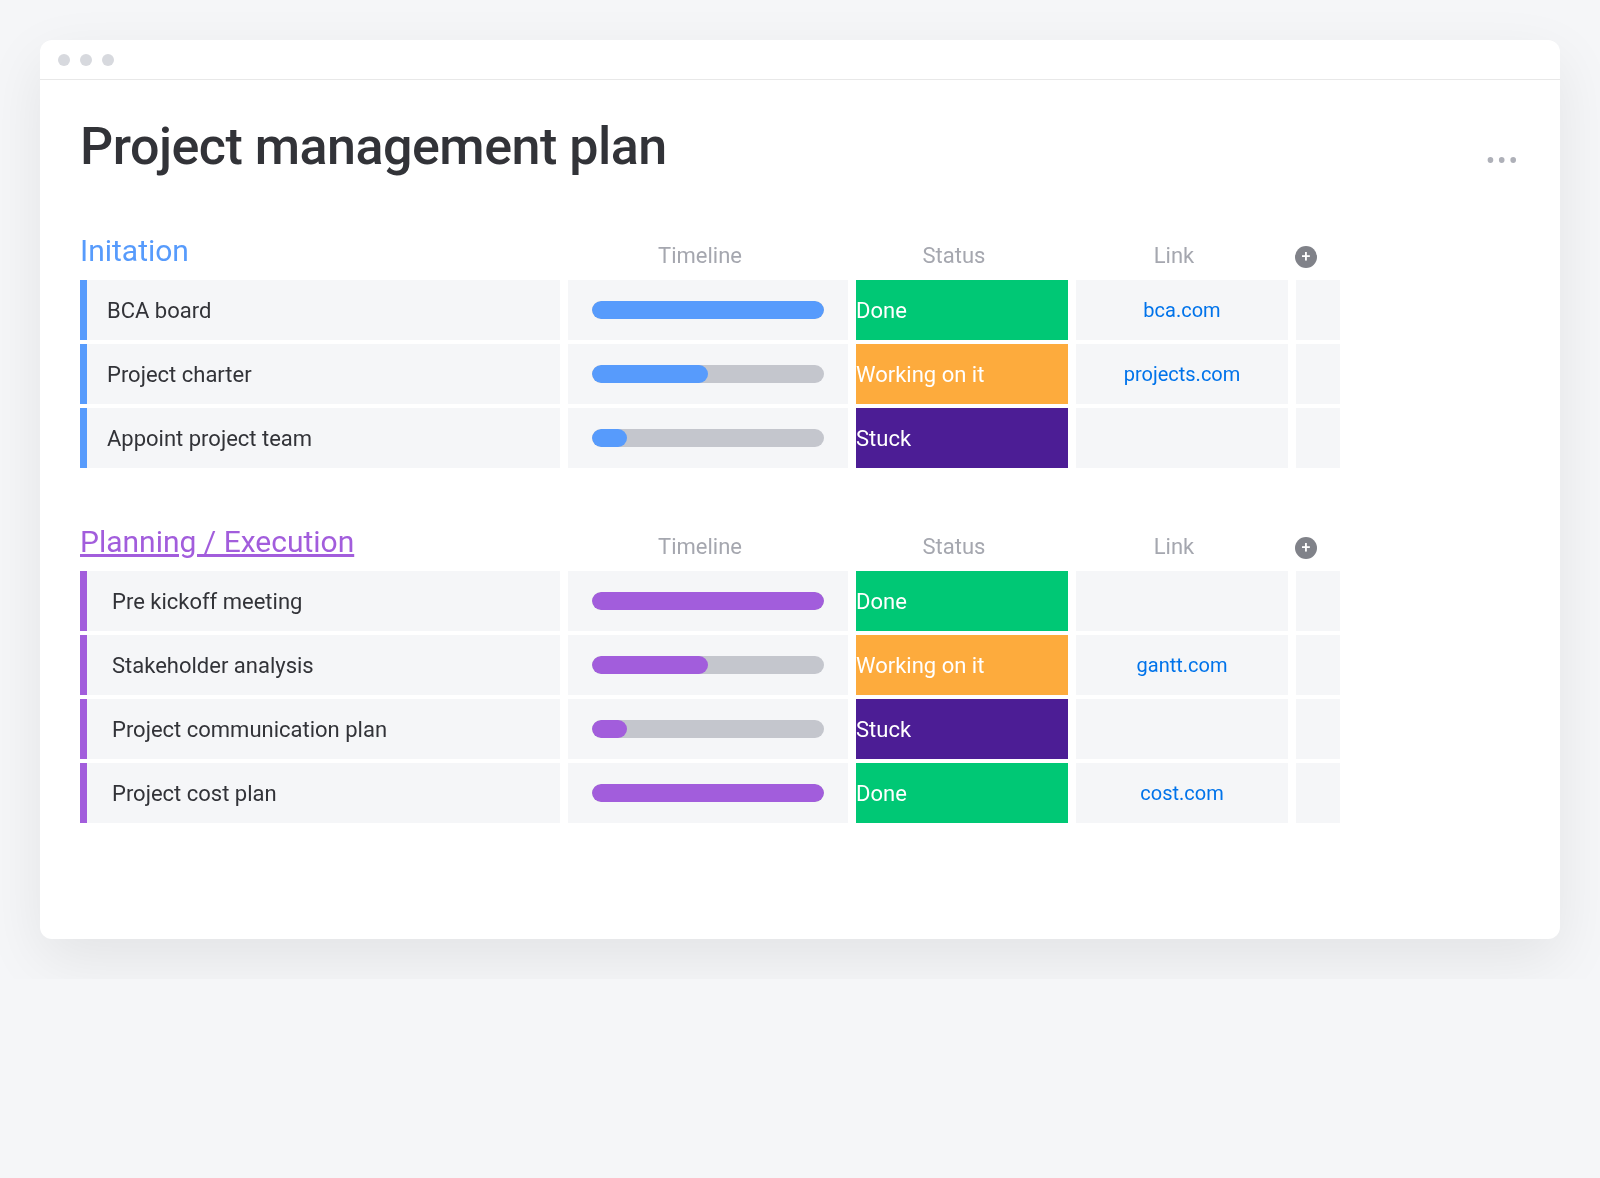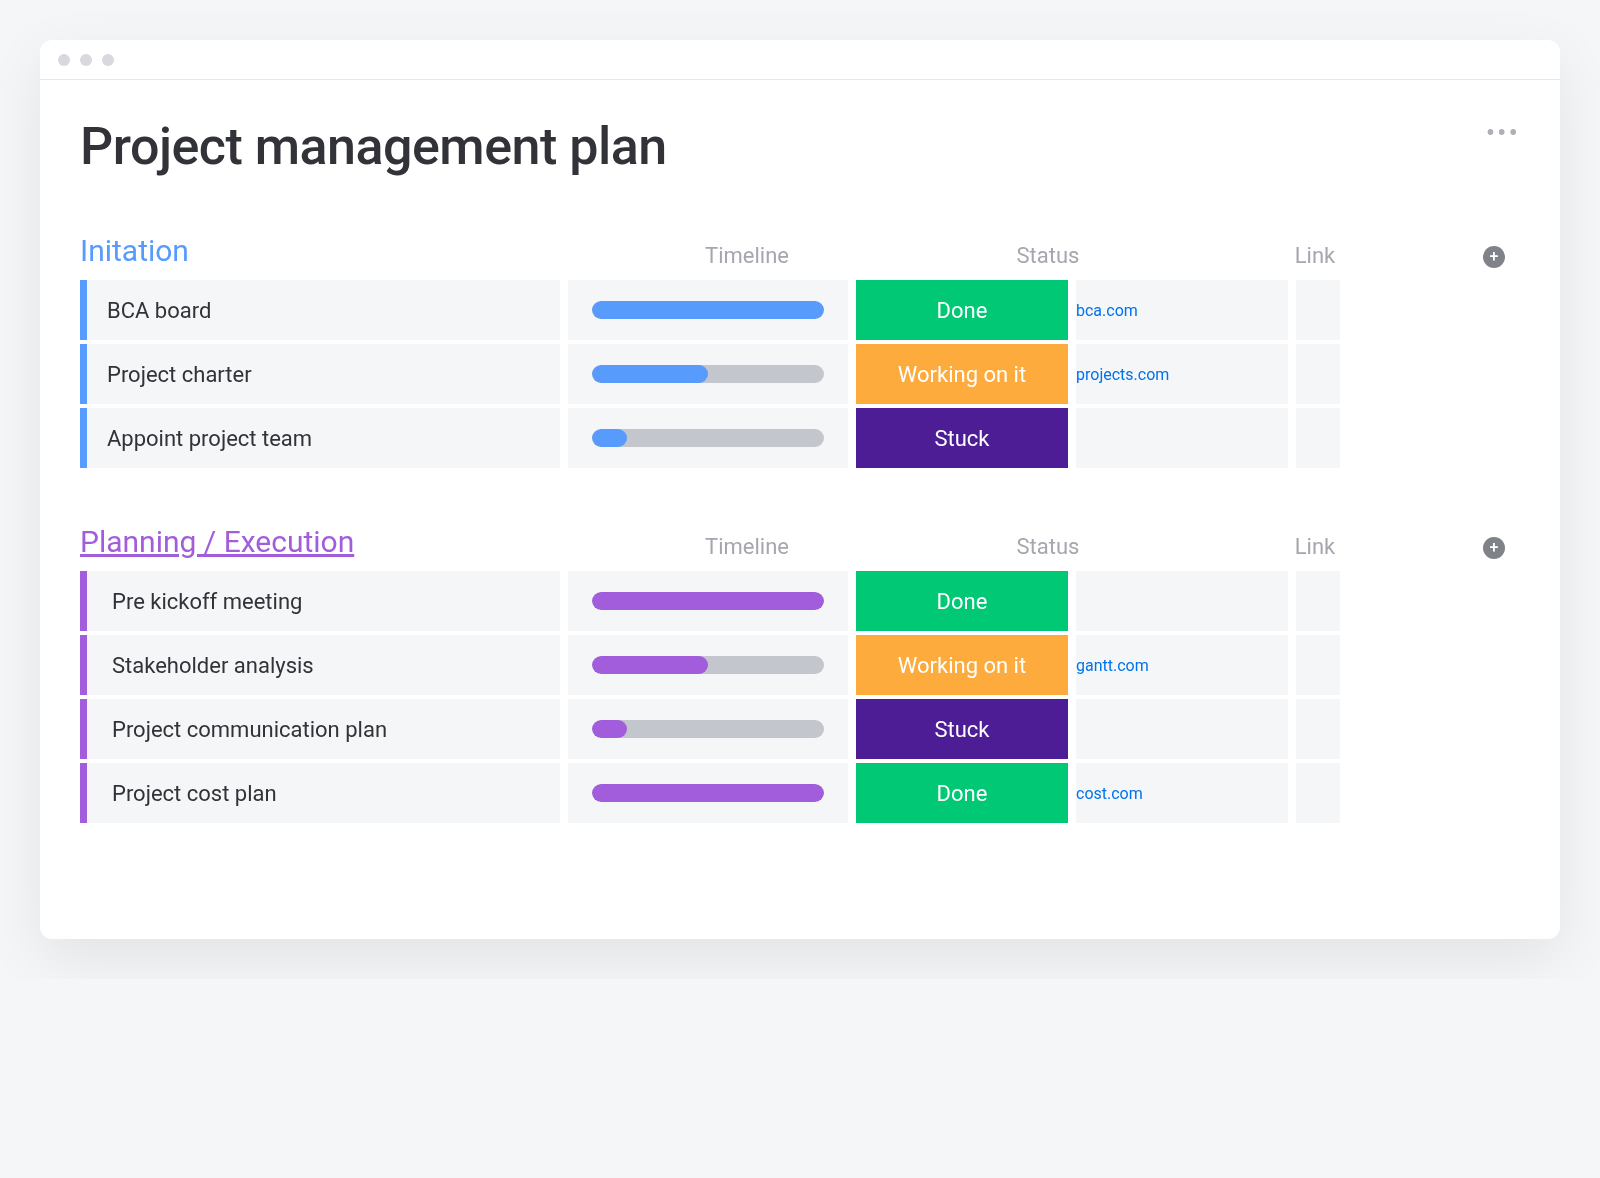--- a/index.html
+++ b/index.html
@@ -35,21 +35,21 @@
       height: 12px;
       border-radius: 50%;
       background: #d7d9de;
     }
     .content {
       padding: 36px 40px 60px 40px;
     }
     .header {
       display: flex;
       justify-content: space-between;
-      align-items: flex-start;
+      align-items: flex-end;
       margin-bottom: 56px;
     }
     .title {
       font-size: 52px;
       font-weight: 500;
       color: #323338;
       letter-spacing: -0.5px;
     }
     .more-dots {
       color: #aeb0b8;
@@ -57,21 +57,20 @@
       letter-spacing: 2px;
       cursor: pointer;
     }
     .group {
       margin-bottom: 56px;
     }
     .group-header {
       display: flex;
       align-items: flex-end;
       margin-bottom: 12px;
-      justify-content: space-between;
     }
     .group-title {
       font-size: 30px;
       font-weight: 400;
       width: 480px;
     }
     .group-title.blue { color: #579bfc; }
     .group-title.purple { color: #a25ddc; text-decoration: underline; }
     .col-header {
       text-align: center;
@@ -137,33 +136,34 @@
     }
     .progress-fill {
       height: 100%;
       border-radius: 10px;
     }
     .progress-fill.blue { background: #579bfc; }
     .progress-fill.purple { background: #a25ddc; }
     .status-cell {
       width: 212px;
       margin-right: 8px;
-      justify-content: center;
+      justify-content: flex-start;
       color: #fff;
       font-size: 22px;
       font-weight: 400;
     }
     .status-cell.done { background: #00c875; }
     .status-cell.working { background: #fdab3d; }
     .status-cell.stuck { background: #4c1d95; }
     .link-cell {
       width: 212px;
       margin-right: 8px;
+      justify-content: center;
       color: #0073ea;
-      font-size: 16px;
+      font-size: 20px;
     }
     .link-cell a {
       color: #0073ea;
       text-decoration: none;
       cursor: pointer;
     }
     .end-cell {
       width: 44px;
     }
   </style>

